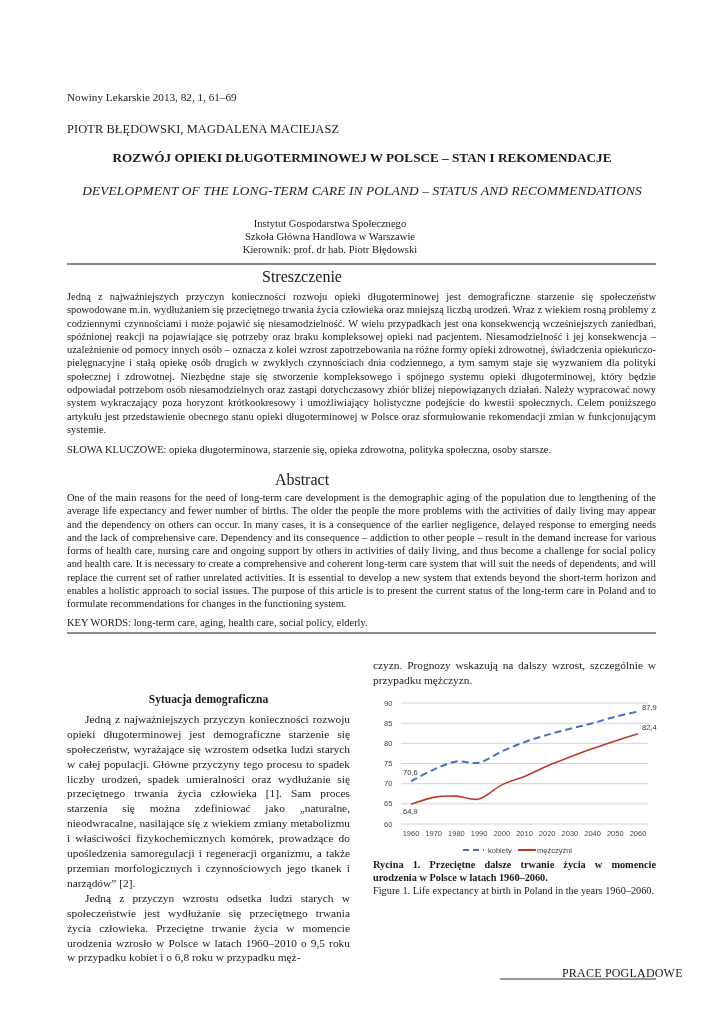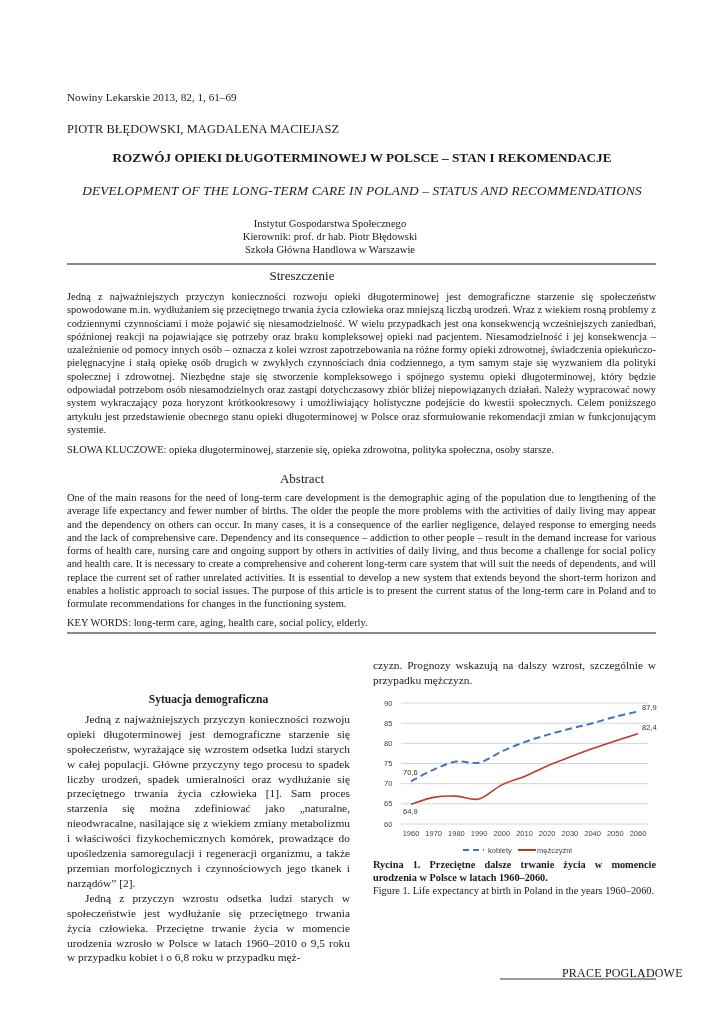--- a/index.html
+++ b/index.html
@@ -5,21 +5,21 @@
   html, body { margin: 0; padding: 0; background: #ffffff; }
   body { width: 724px; height: 1024px; position: relative; overflow: hidden;
          font-family: "Liberation Serif", serif; color: #1a1a1a; }
   .abs { position: absolute; }
   .journal { left: 67px; top: 91px; font-size: 11.2px; }
   .authors { left: 67px; top: 122px; font-size: 12.4px; letter-spacing: 0.1px; }
   .title-pl { left: 0; width: 724px; top: 150px; text-align: center; font-weight: bold; font-size: 13.2px; }
   .title-en { left: 0; width: 724px; top: 183px; text-align: center; font-style: italic; font-size: 13.3px; letter-spacing: 0.15px; }
   .affil { left: 0; width: 660px; top: 218px; text-align: center; font-size: 10.6px; line-height: 12.8px; }
   .rule { position: absolute; left: 67px; width: 589px; height: 2px; background: #8a8a8a; }
-  .sec-head { left: 0; width: 604px; text-align: center; font-size: 13px; }
+  .sec-head { left: 0; width: 604px; text-align: center; font-size: 16px; }
   .justify { text-align: justify; text-align-last: left; }
   .abstract-pl { left: 67px; top: 290px; width: 589px; font-size: 10.45px; line-height: 13.3px; }
   .keywords-pl { left: 67px; top: 444px; font-size: 10.45px; }
   .abstract-en { left: 67px; top: 491px; width: 589px; font-size: 10.45px; line-height: 13.3px; }
   .keywords-en { left: 67px; top: 617px; font-size: 10.45px; }
   .col-left { left: 67px; top: 685px; width: 283px; font-size: 11.4px; line-height: 14.9px; }
   .col-left .h { text-align: center; font-weight: bold; margin-bottom: 4px; font-size: 11.6px; margin-top: 8px; }
   .col-left p { margin: 0; text-indent: 18px; text-align: justify; }
   .col-right-text { left: 373px; top: 658px; width: 283px; font-size: 11.4px; line-height: 14.9px; }
   .chart { left: 366px; top: 695px; width: 300px; height: 160px; }
@@ -32,28 +32,28 @@
 </style>
 </head>
 <body>
 
 <div class="abs journal">Nowiny Lekarskie 2013, 82, 1, 61–69</div>
 <div class="abs authors">PIOTR BŁĘDOWSKI, MAGDALENA MACIEJASZ</div>
 <div class="abs title-pl">ROZWÓJ OPIEKI DŁUGOTERMINOWEJ W POLSCE – STAN I REKOMENDACJE</div>
 <div class="abs title-en">DEVELOPMENT OF THE LONG-TERM CARE IN POLAND – STATUS AND RECOMMENDATIONS</div>
 <div class="abs affil">
   <div>Instytut Gospodarstwa Społecznego</div>
+  <div>Szkoła Główna Handlowa w Warszawie</div>
   <div>Kierownik: prof. dr hab. Piotr Błędowski</div>
-  <div>Szkoła Główna Handlowa w Warszawie</div>
 </div>
 
 <div class="rule" style="top:263px"></div>
 <div class="abs sec-head" style="top:268px">Streszczenie</div>
 <div class="abs abstract-pl justify">Jedną z najważniejszych przyczyn konieczności rozwoju opieki długoterminowej jest demograficzne starzenie się społeczeństw spowodowane m.in. wydłużaniem się przeciętnego trwania życia człowieka oraz mniejszą liczbą urodzeń. Wraz z wiekiem rosną problemy z codziennymi czynnościami i może pojawić się niesamodzielność. W wielu przypadkach jest ona konsekwencją wcześniejszych zaniedbań, spóźnionej reakcji na pojawiające się potrzeby oraz braku kompleksowej opieki nad pacjentem. Niesamodzielność i jej konsekwencja – uzależnienie od pomocy innych osób – oznacza z kolei wzrost zapotrzebowania na różne formy opieki zdrowotnej, świadczenia opiekuńczo-pielęgnacyjne i stałą opiekę osób drugich w zwykłych czynnościach dnia codziennego, a tym samym staje się wyzwaniem dla polityki społecznej i zdrowotnej. Niezbędne staje się stworzenie kompleksowego i spójnego systemu opieki długoterminowej, który będzie odpowiadał potrzebom osób niesamodzielnych oraz zastąpi dotychczasowy zbiór bliżej niepowiązanych działań. Należy wypracować nowy system wykraczający poza horyzont krótkookresowy i umożliwiający holistyczne podejście do kwestii społecznych. Celem poniższego artykułu jest przedstawienie obecnego stanu opieki długoterminowej w Polsce oraz sformułowanie rekomendacji zmian w funkcjonującym systemie.</div>
-<div class="abs keywords-pl">SŁOWA KLUCZOWE: opieka długoterminowej, starzenie się, opieka zdrowotna, polityka społeczna, osoby starsze.</div>
+<div class="abs keywords-pl">SŁOWA KLUCZOWE: opieka długoterminowa, starzenie się, opieka zdrowotna, polityka społeczna, osoby starsze.</div>
 
 <div class="abs sec-head" style="top:471px">Abstract</div>
 <div class="abs abstract-en justify">One of the main reasons for the need of long-term care development is the demographic aging of the population due to lengthening of the average life expectancy and fewer number of births. The older the people the more problems with the activities of daily living may appear and the dependency on others can occur. In many cases, it is a consequence of the earlier negligence, delayed response to emerging needs and the lack of comprehensive care. Dependency and its consequence – addiction to other people – result in the demand increase for various forms of health care, nursing care and ongoing support by others in activities of daily living, and thus become a challenge for social policy and health care. It is necessary to create a comprehensive and coherent long-term care system that will suit the needs of dependents, and will replace the current set of rather unrelated activities. It is essential to develop a new system that extends beyond the short-term horizon and enables a holistic approach to social issues. The purpose of this article is to present the current status of the long-term care in Poland and to formulate recommendations for changes in the functioning system.</div>
 <div class="abs keywords-en">KEY WORDS: long-term care, aging, health care, social policy, elderly.</div>
 <div class="rule" style="top:632px"></div>
 
 <div class="abs col-left">
   <div class="h">Sytuacja demograficzna</div>
   <p>Jedną z najważniejszych przyczyn konieczności rozwoju opieki długoterminowej jest demograficzne starzenie się społeczeństw, wyrażające się wzrostem odsetka ludzi starych w całej populacji. Główne przyczyny tego procesu to spadek liczby urodzeń, spadek umieralności oraz wydłużanie się przeciętnego trwania życia człowieka [1]. Sam proces starzenia się można zdefiniować jako „naturalne, nieodwracalne, nasilające się z wiekiem zmiany metabolizmu i właściwości fizykochemicznych komórek, prowadzące do upośledzenia samoregulacji i regeneracji organizmu, a także przemian morfologicznych i czynnościowych jego tkanek i narządów” [2].</p>
   <p>Jedną z przyczyn wzrostu odsetka ludzi starych w społeczeństwie jest wydłużanie się przeciętnego trwania życia człowieka. Przeciętne trwanie życia w momencie urodzenia wzrosło w Polsce w latach 1960–2010 o 9,5 roku w przypadku kobiet i o 6,8 roku w przypadku męż-</p>

